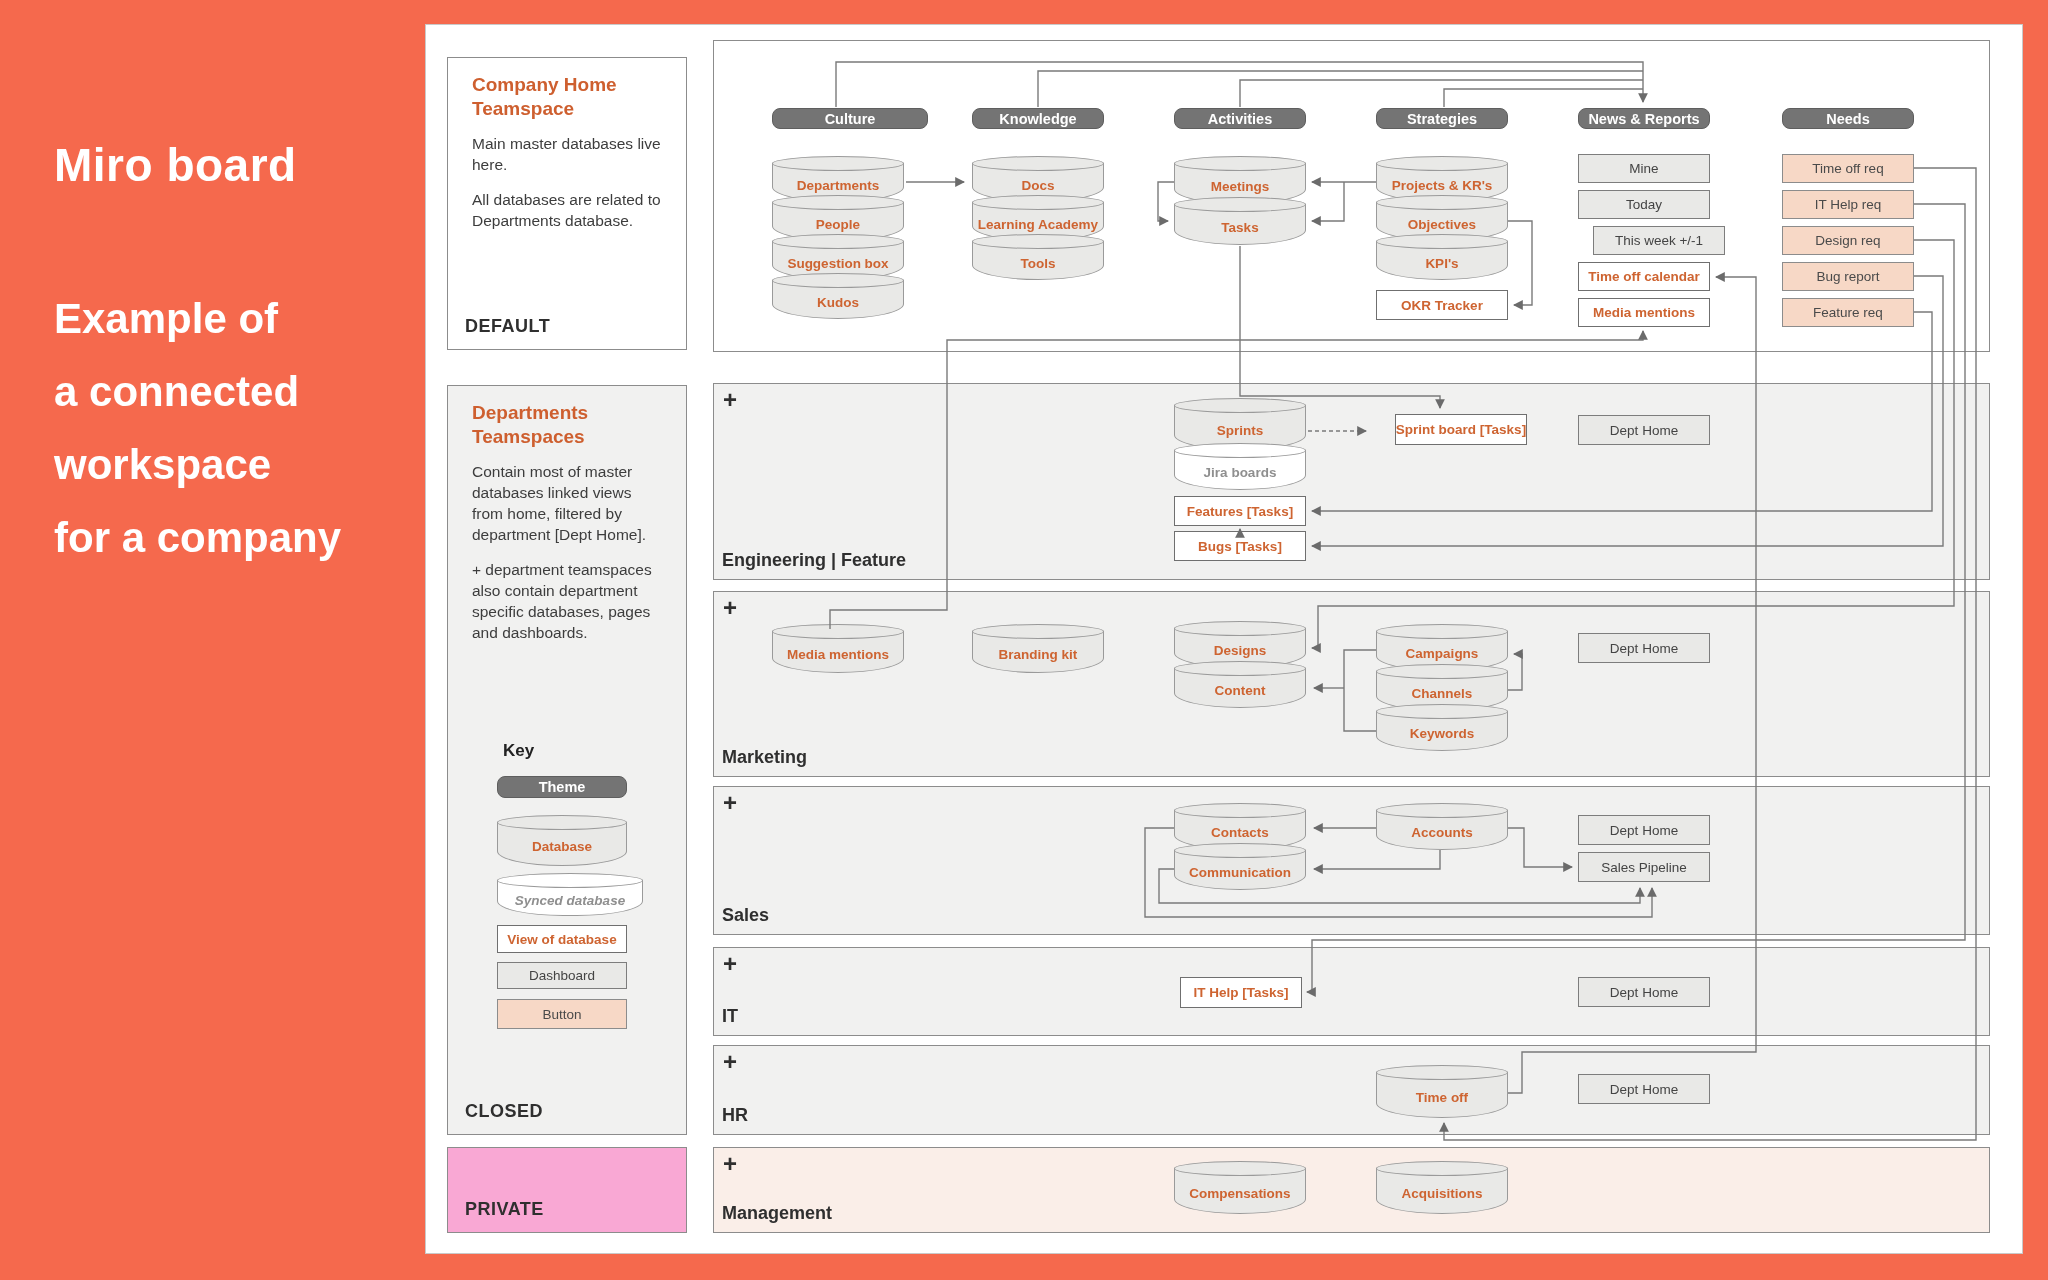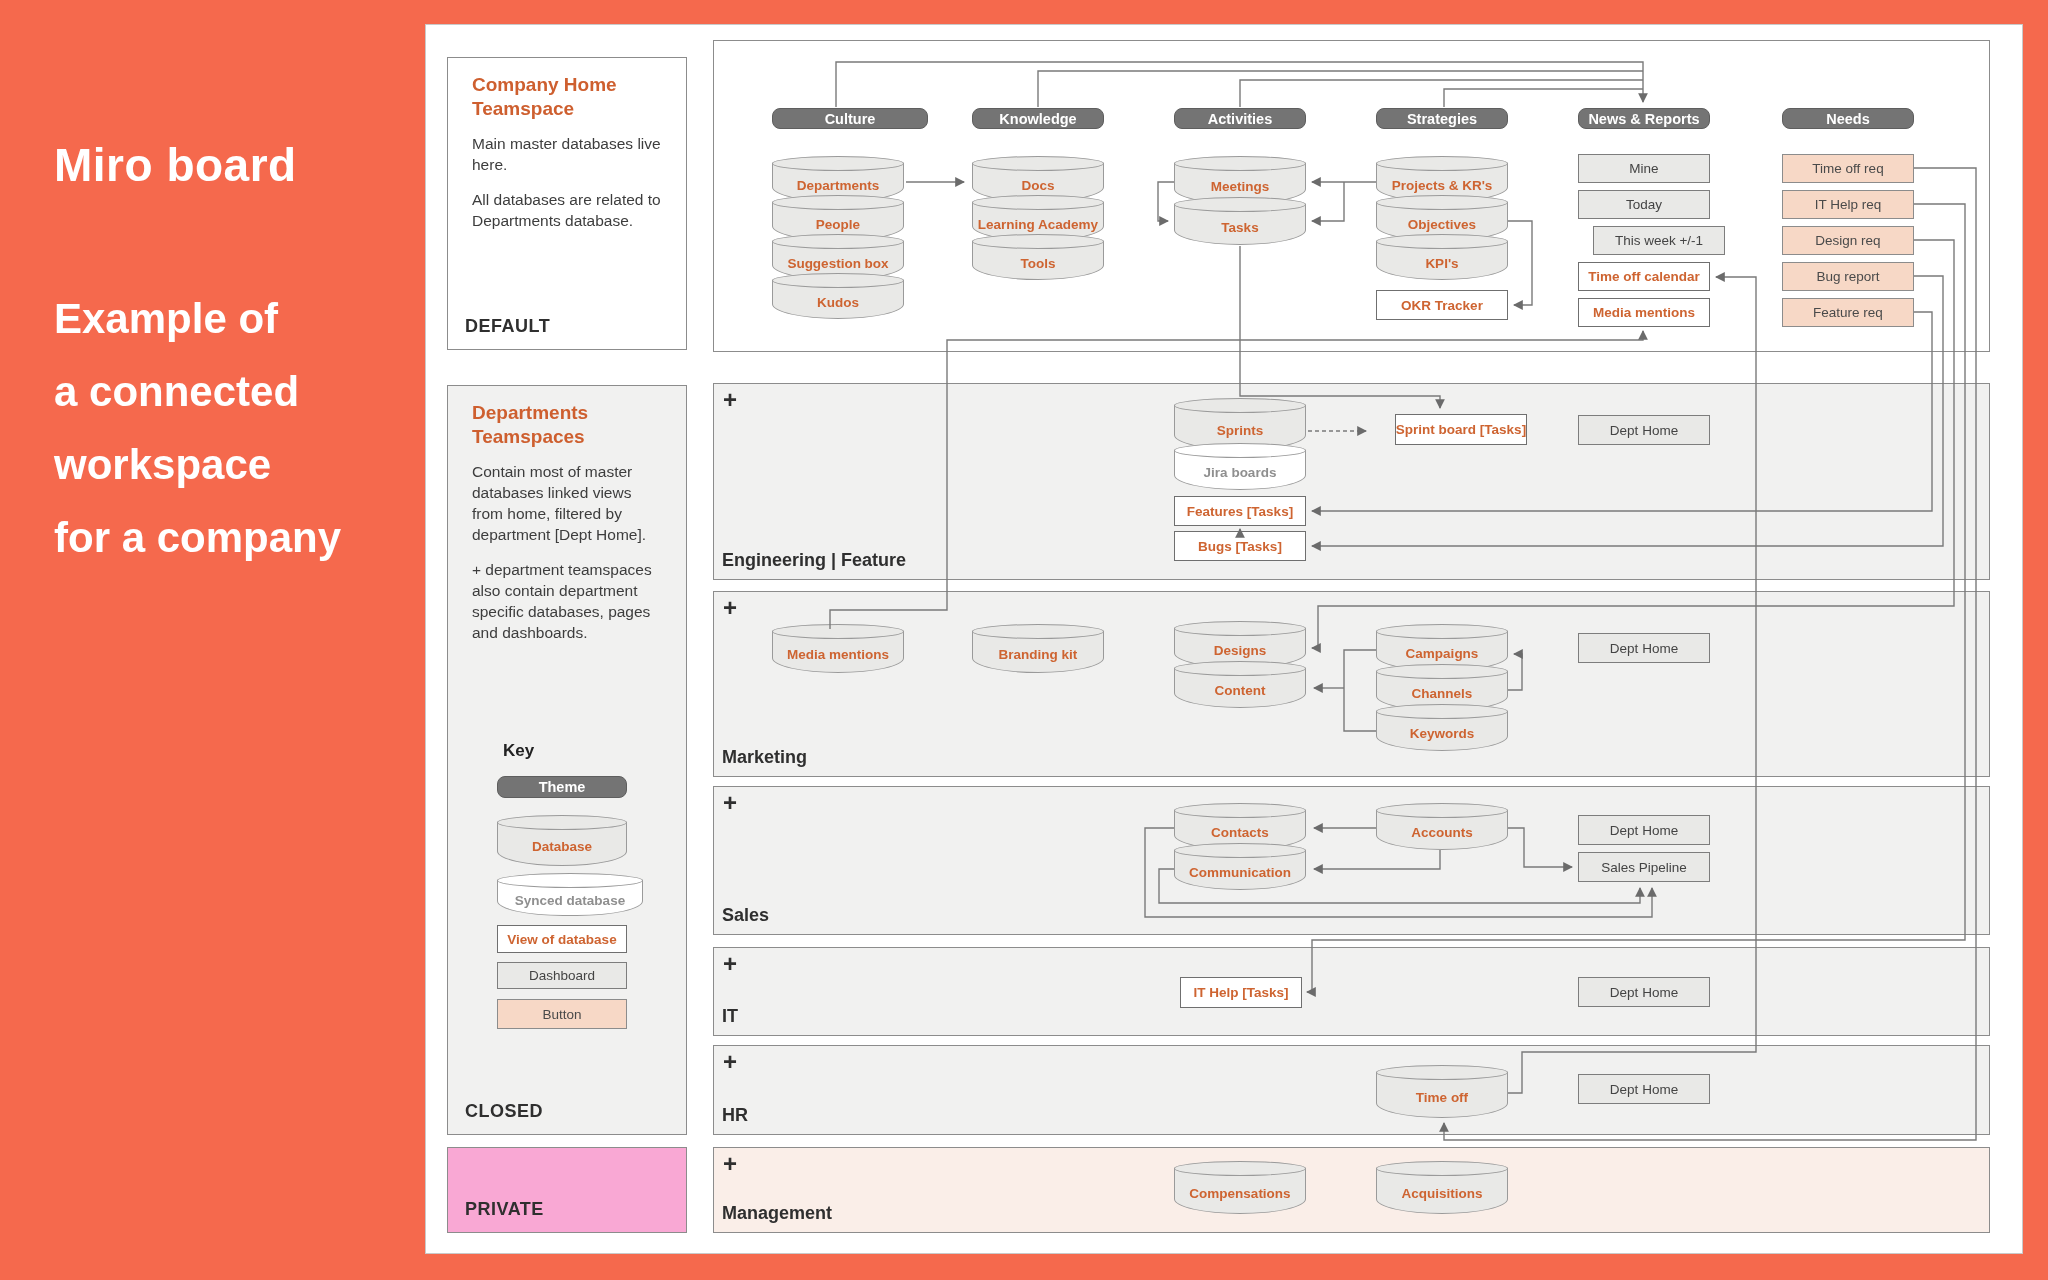--- a/index.html
+++ b/index.html
@@ -68,21 +68,21 @@
     <div class="key-title">Key</div>
     <div class="pb-footer">CLOSED</div>
   </div>
 
   <div class="nd pill" style="left:497px;top:776px;width:130px;height:22px;">
       <span>Theme</span>
     </div>
   <div class="nd cyl" style="left:497px;top:822px;width:130px;height:44px;">
       <span>Database</span>
     </div>
-  <div class="nd cyl synced" style="left:497px;top:880px;width:146px;height:36px;">
+  <div class="nd cyl synced" style="left:497px;top:880px;width:146px;height:36px;font-style:italic;">
       <span>Synced database</span>
     </div>
   <div class="nd view" style="left:497px;top:925px;width:130px;height:28px;">
       <span>View of database</span>
     </div>
   <div class="nd dash" style="left:497px;top:962px;width:130px;height:27px;">
       <span>Dashboard</span>
     </div>
   <div class="nd btn" style="left:497px;top:999px;width:130px;height:30px;">
       <span>Button</span>

